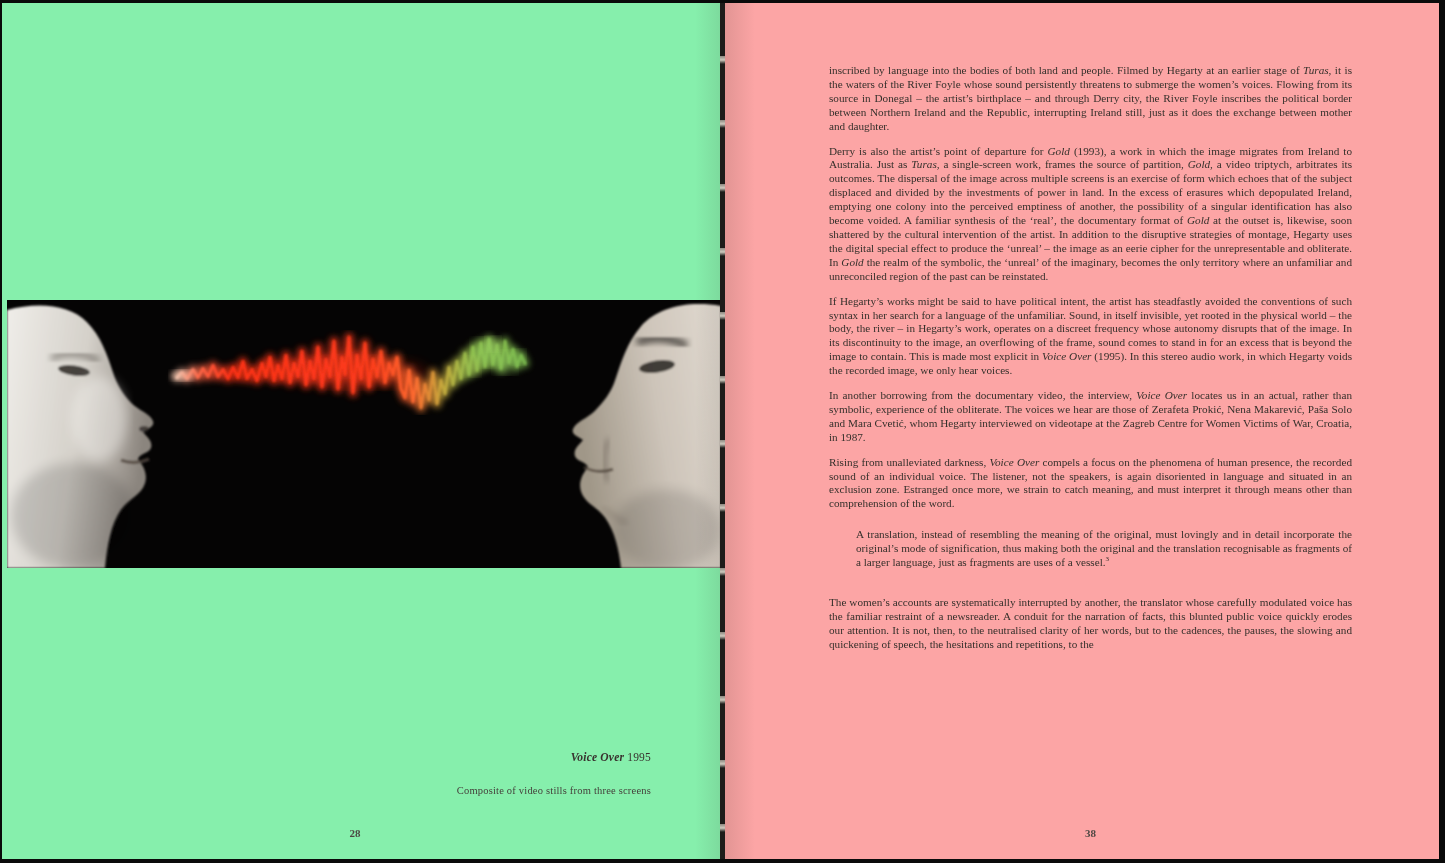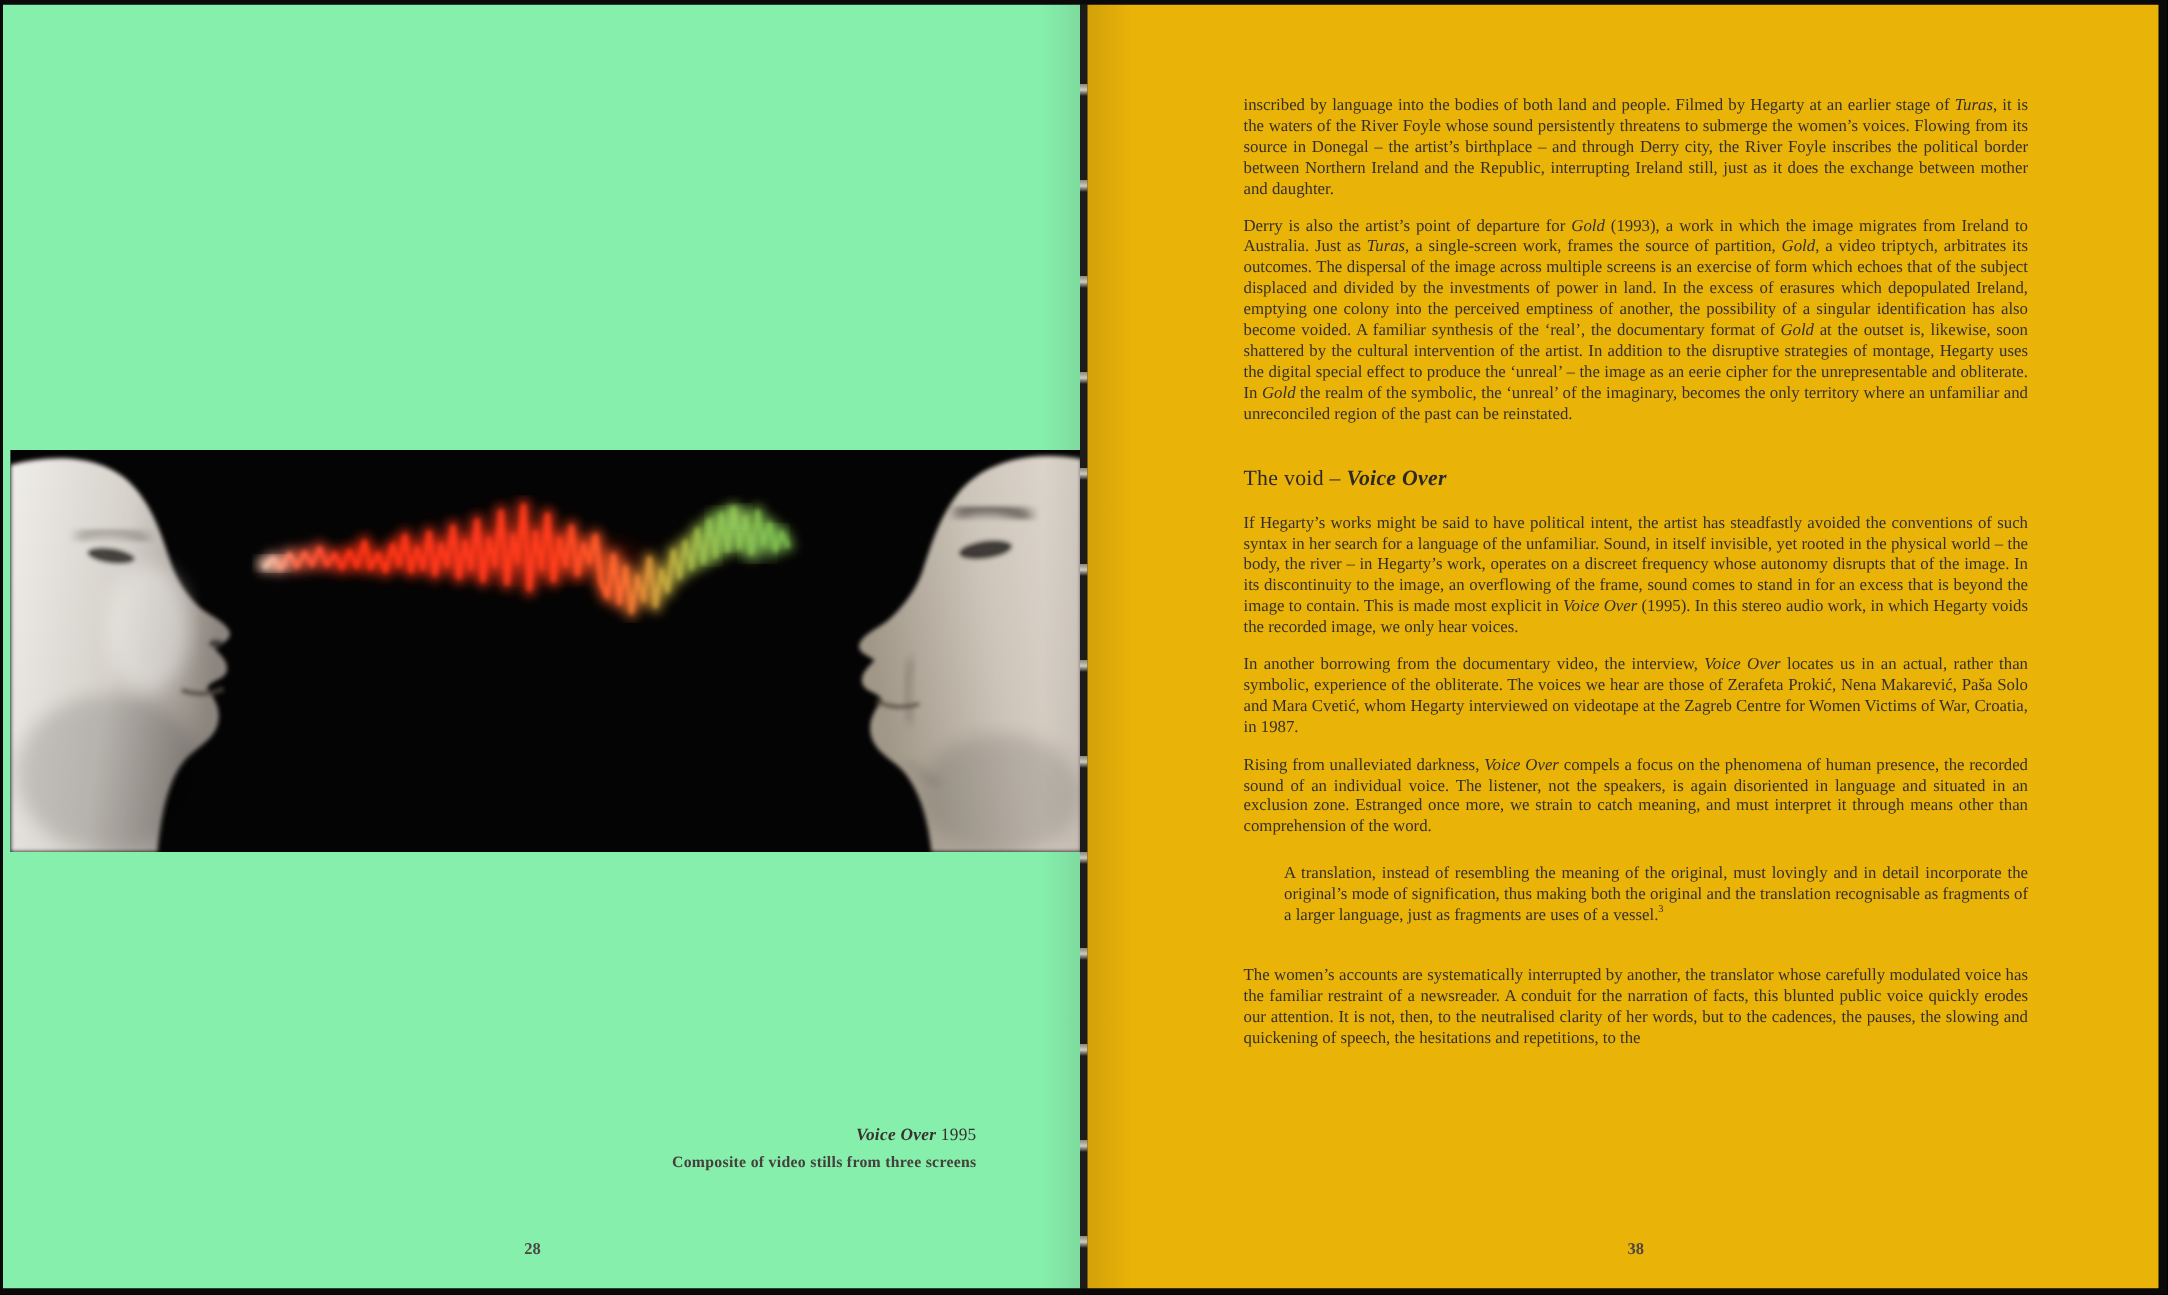--- a/index.html
+++ b/index.html
@@ -3,38 +3,38 @@
 <meta charset="utf-8">
 <style>
   * { margin:0; padding:0; box-sizing:border-box; }
   html,body { background:#000; }
   body { font-family:"Liberation Serif","DejaVu Serif",serif; }
   .scan { position:relative; width:1445px; height:863px; background:#060606; overflow:hidden; }
 
   
   .page { position:absolute; top:3px; height:856px; }
   .page-left  { left:2px;   width:719px; background:#86efac; }
-  .page-right { left:725px; width:714px; background:#eab308; }
+  .page-right { left:725px; width:714px; background:#fca5a5; }
   .page-left::after  { content:""; position:absolute; right:0; top:0; bottom:0; width:26px;
                        background:linear-gradient(90deg, rgba(40,30,20,0) 0%, rgba(40,30,20,.10) 100%); }
   .page-right::before{ content:""; position:absolute; left:0; top:0; bottom:0; width:30px;
                        background:linear-gradient(90deg, rgba(40,30,20,.12) 0%, rgba(40,30,20,0) 100%); }
 
   
   .gutter { position:absolute; left:720px; top:0; width:5px; height:863px;
             background:repeating-linear-gradient(180deg,#1d1c1a 0px,#1d1c1a 56px,#8d8880 56px,#cfcabf 60px,#1d1c1a 64px); }
 
   
   .figure { position:absolute; left:5px; top:297px; width:714px; height:268px; background:#050404; }
   .figure svg { display:block; width:100%; height:100%; }
 
   .caption { position:absolute; right:70px; top:748px; text-align:right; color:#38322e; }
   .caption .cap-line1 { font-size:11.5px; letter-spacing:.2px; }
   .caption .cap-work  { font-style:italic; font-weight:bold; }
-  .caption .cap-line2 { font-size:10.5px; margin-top:7px; letter-spacing:.2px; color:#45403b;font-weight:bold; }
+  .caption .cap-line2 { font-size:10.5px; margin-top:22px; letter-spacing:.2px; color:#45403b; }
 
   .pagenum { position:absolute; top:824px; font-size:11px; color:#4c4742; text-align:center;font-weight:bold; }
   .pagenum-left  { left:0;  width:706px; }
   .pagenum-right { left:104px; width:523px; }
 
   
   .textcol { position:absolute; left:104px; top:61px; width:523px; color:#35302b; }
   .textcol p { font-size:11.2px; line-height:13.9px; text-align:justify; margin:0 0 11px 0; }
   .textcol h2 { font-size:14.5px; font-weight:normal; margin:27px 0 15px 0; color:#2e2925; letter-spacing:.2px; }
   .textcol h2 i, .textcol h2 sup { font-weight:bold; }
@@ -133,21 +133,20 @@
 
     <div class="pagenum pagenum-left">28</div>
   </div>
 
   <div class="gutter"></div>
 
   <div class="page page-right">
     <div class="textcol">
       <p><span>inscribed by language into the bodies of both land and people. Filmed by Hegarty at an earlier stage of </span><i>Turas</i><span>, it is the waters of the River Foyle whose sound persistently threatens to submerge the women’s voices. Flowing from its source in Donegal – the artist’s birthplace – and through Derry city, the River Foyle inscribes the political border between Northern Ireland and the Republic, interrupting Ireland still, just as it does the exchange between mother and daughter.</span></p>
       <p><span>Derry is also the artist’s point of departure for </span><i>Gold</i><span> (1993), a work in which the image migrates from Ireland to Australia. Just as </span><i>Turas</i><span>, a single-screen work, frames the source of partition, </span><i>Gold</i><span>, a video triptych, arbitrates its outcomes. The dispersal of the image across multiple screens is an exercise of form which echoes that of the subject displaced and divided by the investments of power in land. In the excess of erasures which depopulated Ireland, emptying one colony into the perceived emptiness of another, the possibility of a singular identification has also become voided. A familiar synthesis of the ‘real’, the documentary format of </span><i>Gold</i><span> at the outset is, likewise, soon shattered by the cultural intervention of the artist. In addition to the disruptive strategies of montage, Hegarty uses the digital special effect to produce the ‘unreal’ – the image as an eerie cipher for the unrepresentable and obliterate. In </span><i>Gold</i><span> the realm of the symbolic, the ‘unreal’ of the imaginary, becomes the only territory where an unfamiliar and unreconciled region of the past can be reinstated.</span></p>
-      <h2><span>The void – </span><i>Voice Over</i></h2>
       <p><span>If Hegarty’s works might be said to have political intent, the artist has steadfastly avoided the conventions of such syntax in her search for a language of the unfamiliar. Sound, in itself invisible, yet rooted in the physical world – the body, the river – in Hegarty’s work, operates on a discreet frequency whose autonomy disrupts that of the image. In its discontinuity to the image, an overflowing of the frame, sound comes to stand in for an excess that is beyond the image to contain. This is made most explicit in </span><i>Voice Over</i><span> (1995). In this stereo audio work, in which Hegarty voids the recorded image, we only hear voices.</span></p>
       <p><span>In another borrowing from the documentary video, the interview, </span><i>Voice Over</i><span> locates us in an actual, rather than symbolic, experience of the obliterate. The voices we hear are those of Zerafeta Prokić, Nena Makarević, Paša Solo and Mara Cvetić, whom Hegarty interviewed on videotape at the Zagreb Centre for Women Victims of War, Croatia, in 1987.</span></p>
       <p><span>Rising from unalleviated darkness, </span><i>Voice Over</i><span> compels a focus on the phenomena of human presence, the recorded sound of an individual voice. The listener, not the speakers, is again disoriented in language and situated in an exclusion zone. Estranged once more, we strain to catch meaning, and must interpret it through means other than comprehension of the word.</span></p>
       <blockquote><span>A translation, instead of resembling the meaning of the original, must lovingly and in detail incorporate the original’s mode of signification, thus making both the original and the translation recognisable as fragments of a larger language, just as fragments are uses of a vessel.</span><sup>3</sup></blockquote>
       <p><span>The women’s accounts are systematically interrupted by another, the translator whose carefully modulated voice has the familiar restraint of a newsreader. A conduit for the narration of facts, this blunted public voice quickly erodes our attention. It is not, then, to the neutralised clarity of her words, but to the cadences, the pauses, the slowing and quickening of speech, the hesitations and repetitions, to the</span></p>
     </div>
     <div class="pagenum pagenum-right">38</div>
   </div>
 
   <div class="edge-top"></div>

